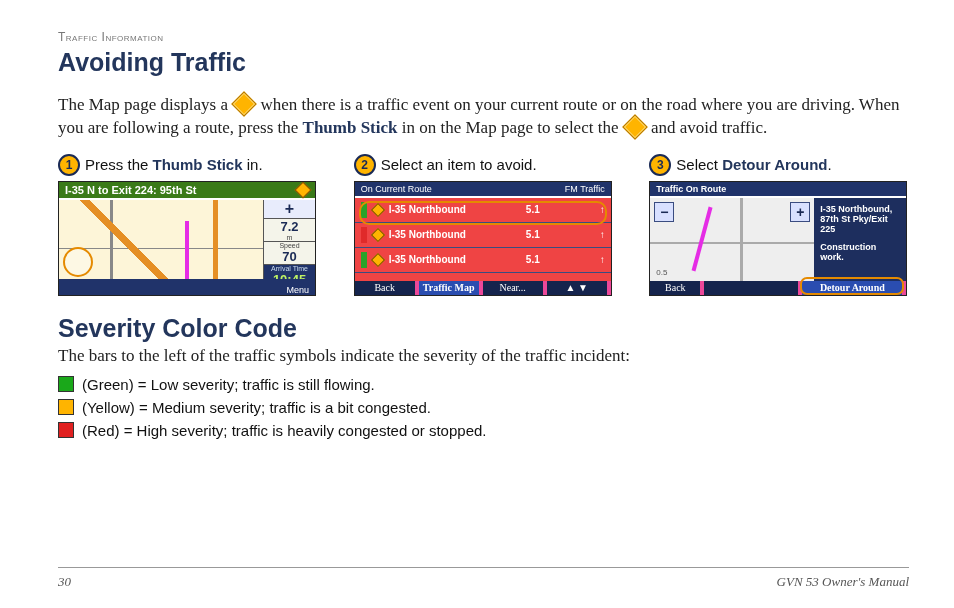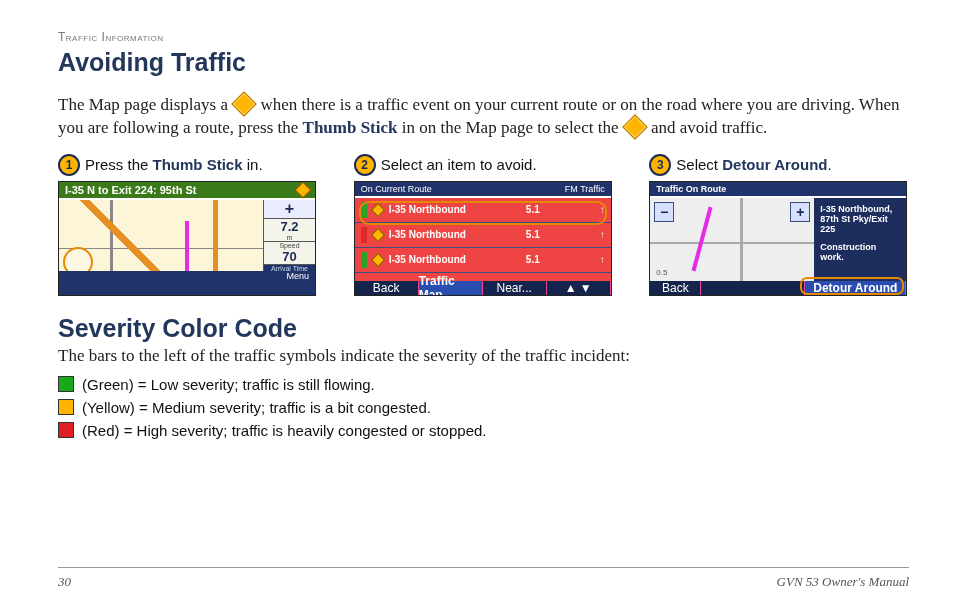--- a/index.html
+++ b/index.html
@@ -141,23 +141,23 @@
     display:flex;flex-direction:column;align-items:center;justify-content:center;
     font-size:9px;color:#000;background:#f4f4ea;
   }
   .s1-box .big { font-size:13px; font-weight:bold; color:#1a2a55; }
   .s1-box .lbl { font-size:7px; color:#444; }
   .s1-plus{
     background:#e8ecfc;color:#1a2a55;font-weight:bold;font-size:16px;
     display:flex;align-items:center;justify-content:center;border-bottom:1px solid #555;
   }
   .s1-bottom {
-    position:absolute; left:0; right:0; bottom:0; height:24px;
+    position:absolute; left:0; right:0; bottom:0; height:16px;
     background:#20336a; color:#fff; font-size:9px;
-    display:flex; align-items:flex-start; justify-content:flex-end; padding-right:6px;
+    display:flex; align-items:flex-end; justify-content:flex-end; padding-right:6px;
   }
 
   
   .s2-top {
     background:#20336a;color:#fff;font-size:9px;padding:2px 6px;
     display:flex;justify-content:space-between;align-items:center;
   }
   .s2-list {
     position:absolute;top:16px;left:0;right:0;bottom:14px;
     background:#ef4444;
@@ -170,22 +170,22 @@
   .s2-row .sev { width:6px;height:16px; }
   .s2-row .arrow { margin-left:auto;color:#fff; }
   .s2-row .dist { color:#fff; }
   .s2-hl { position:absolute; top:3px; left:4px; right:4px; height:20px;
     border:2px solid #e58a00; border-radius:10px; pointer-events:none;}
   .s2-bottom {
     position:absolute;left:0;right:0;bottom:0;height:14px;
     display:flex;background:#15244d;
   }
   .s2-btn {
-    flex:1;border-right:1px solid #ec4899;color:#fff;font-size:12px;
-    display:flex;align-items:center;justify-content:center;
+    flex:1;border-right:4px solid #ec4899;color:#fff;font-size:10px;
+    display:flex;align-items:center;justify-content:center;font-family:Liberation Serif, serif;
   }
   .s2-btn.active { background:#2a4db0;font-weight:bold; }
 
   
   .s3-top {
     background:#20336a;color:#fff;font-size:9px;padding:2px 6px;font-weight:bold;
   }
   .s3-body {
     position:absolute;top:16px;left:0;right:0;bottom:14px;display:flex;
   }

